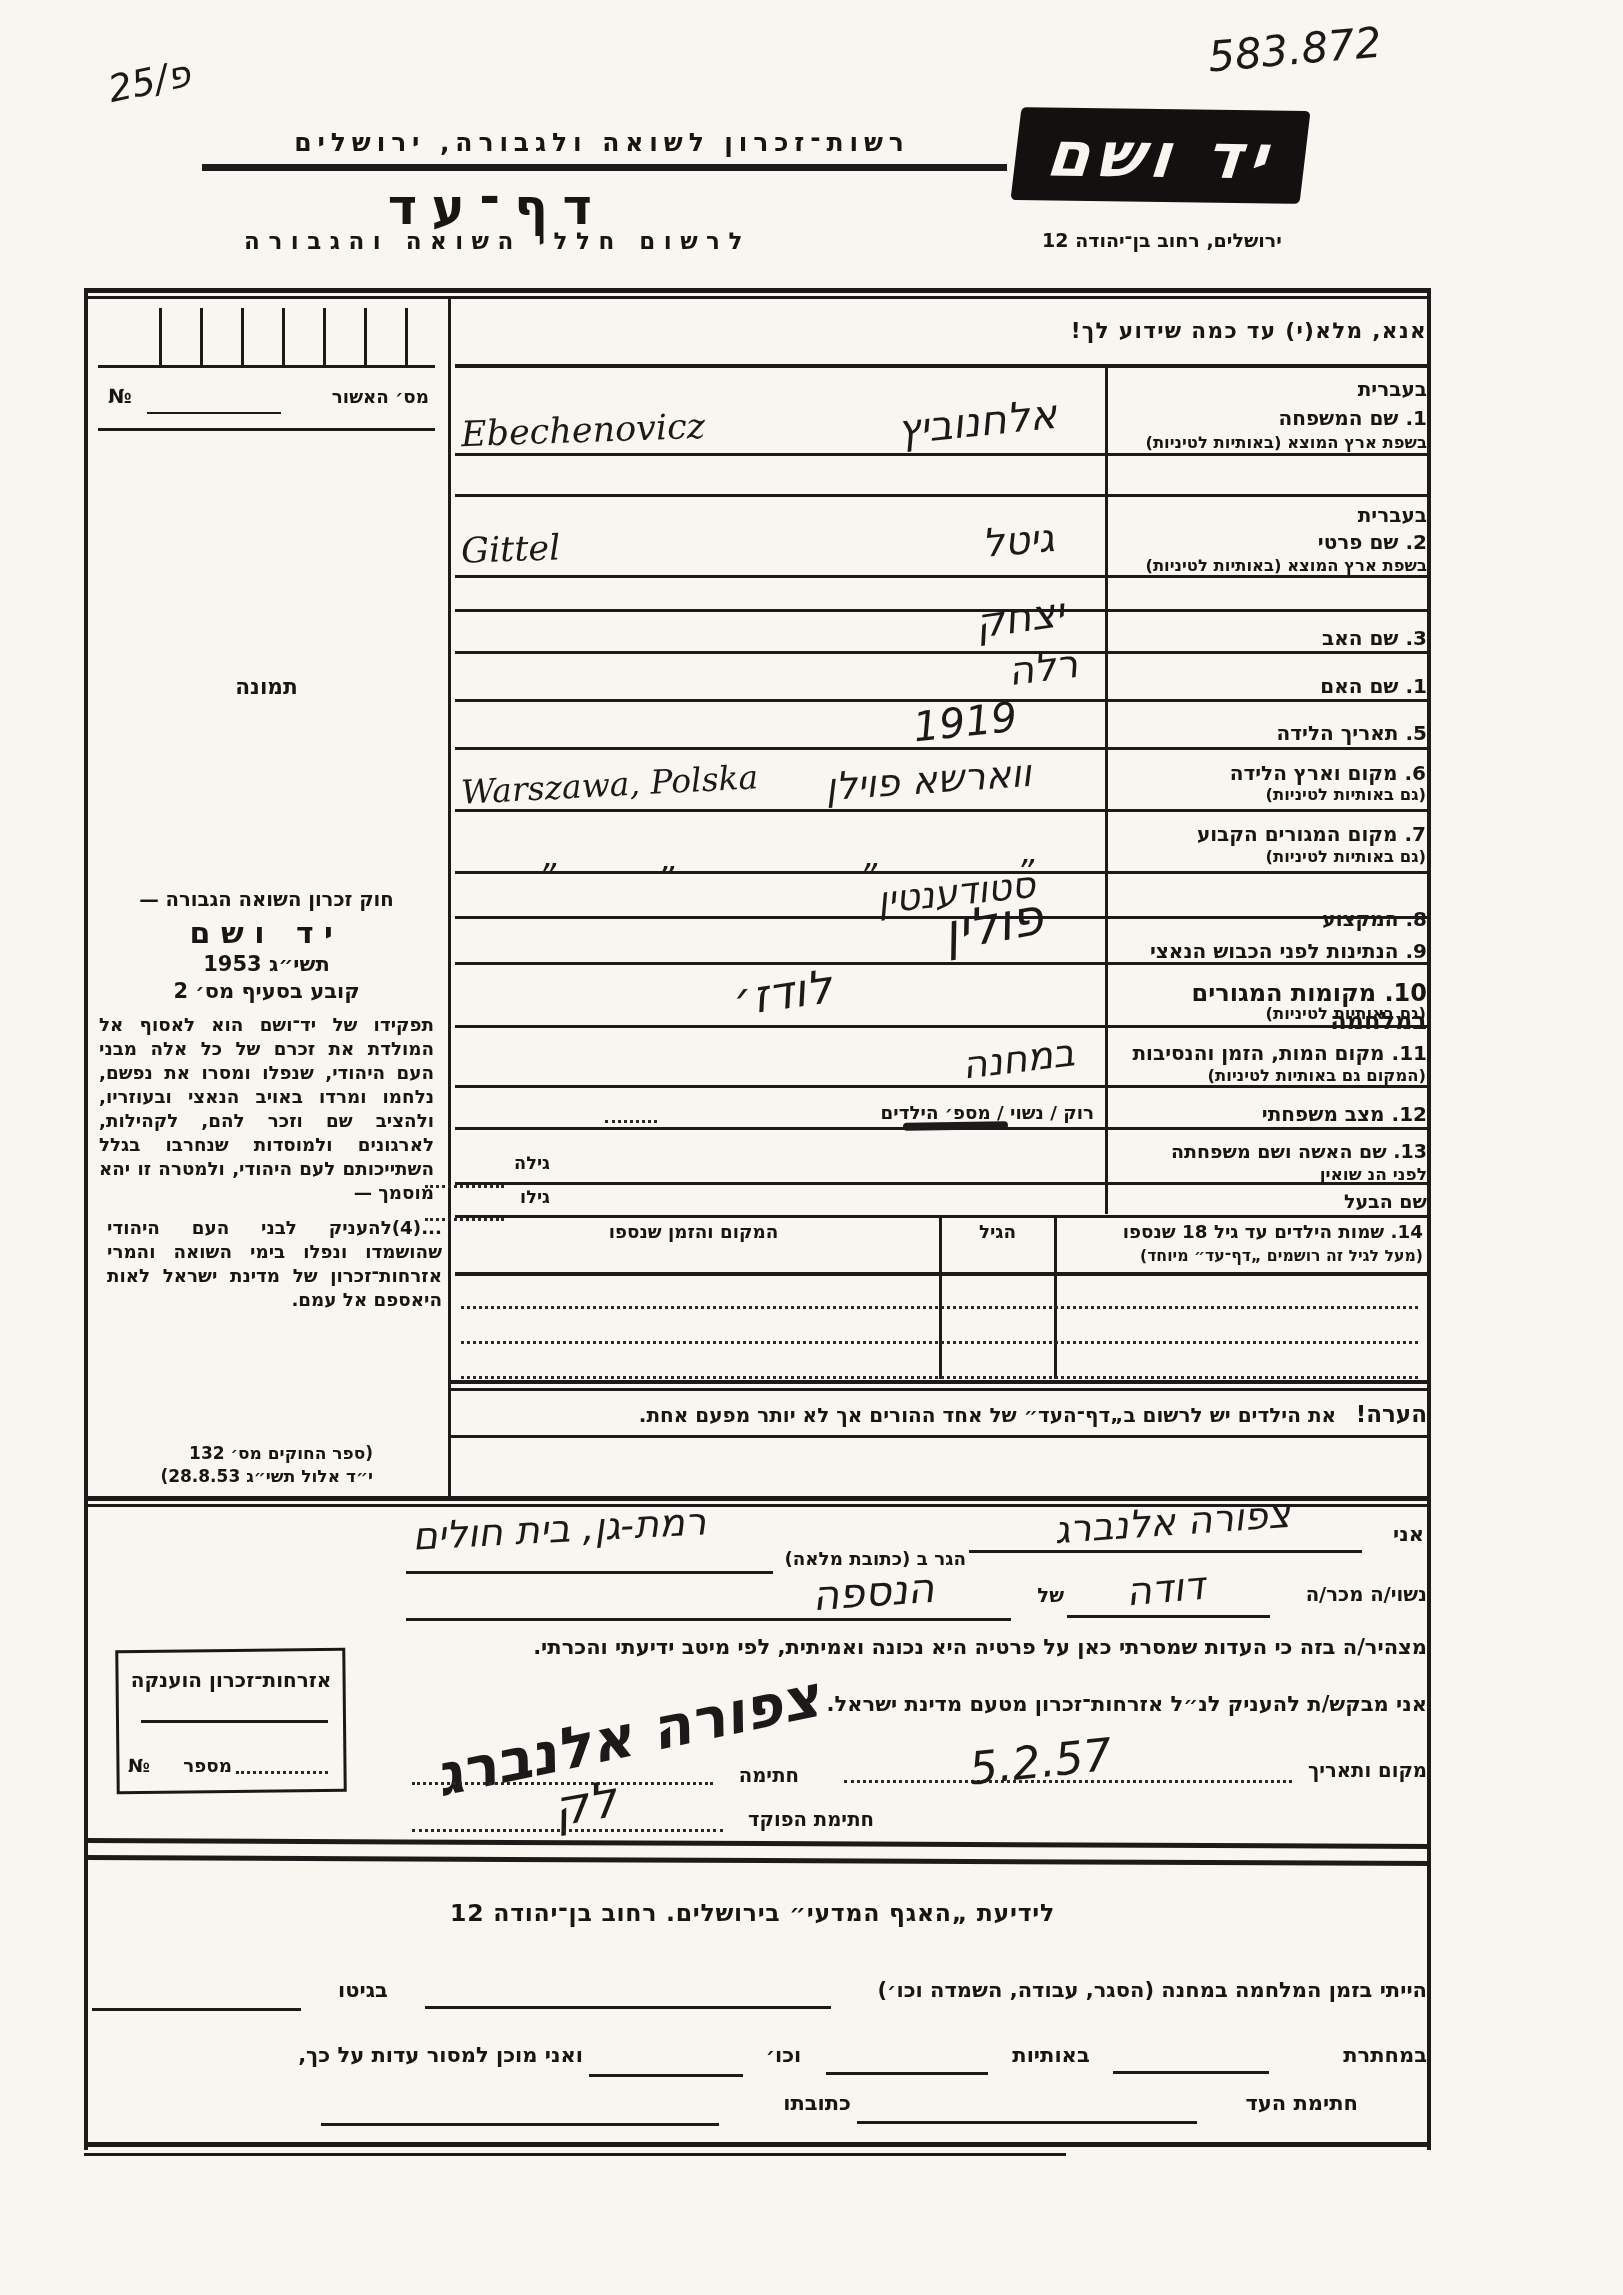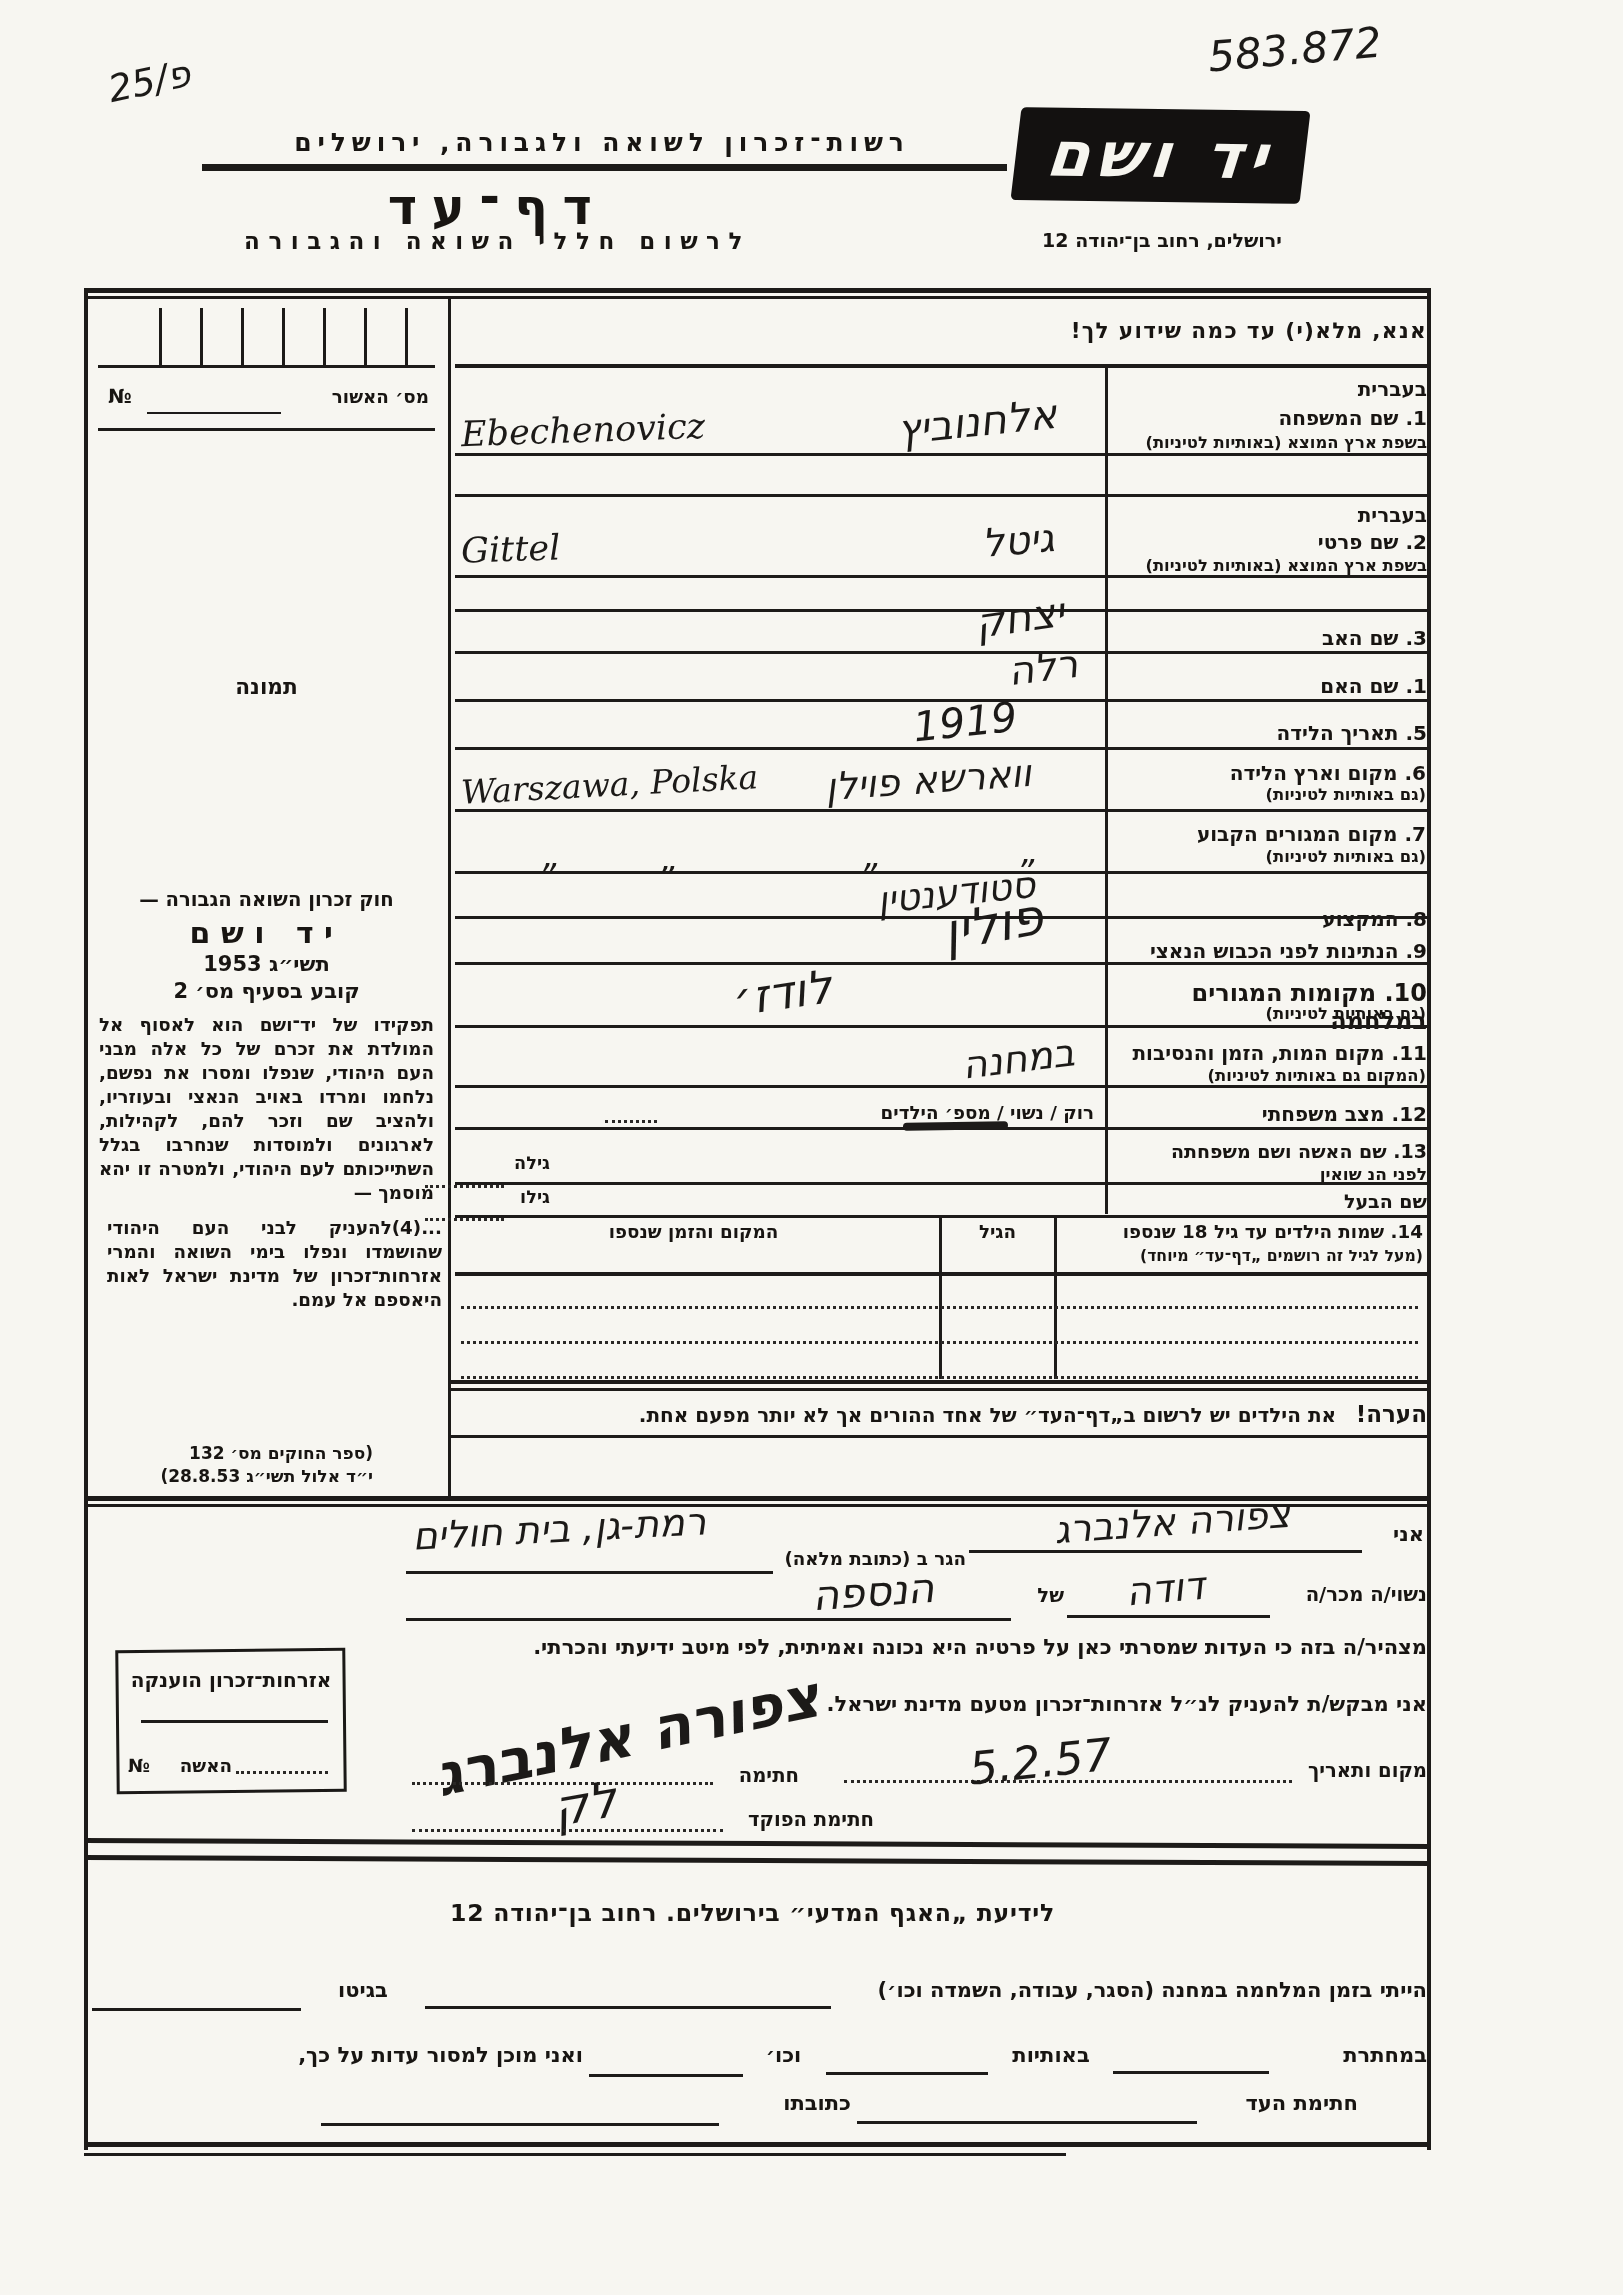--- a/index.html
+++ b/index.html
@@ -204,21 +204,21 @@
   <div class="abs dotted" style="left:412px; top:1767px; width:301px; height:18.3px;"></div>
 
   <div class="abs print he right" style="left:727px; top:1808px; width:147px; font-size:19.6px;">חתימת הפוקד</div>
   <div class="abs hw he" style="left:553px; top:1775px; font-size:50px; transform:rotate(-10deg);">לק</div>
   <div class="abs dotted" style="left:412px; top:1814px; width:311px; height:18.3px;"></div>
 
   <div class="abs" style="left:116px; top:1649px; width:230px; height:144px; border:3.9px solid #1b1917; transform:rotate(-0.6deg);"></div>
   <div class="abs print he center" style="left:121px; top:1668px; width:220px; font-size:20px;">אזרחות־זכרון הוענקה</div>
   <div class="abs line" style="left:141px; top:1720px; width:187px; height:2.6px;"></div>
   <div class="abs print" style="left:128px; top:1755px; font-size:18.3px;">№</div>
-  <div class="abs print he" style="left:160px; top:1755px; width:72px; font-size:18.3px;">האשה</div>
+  <div class="abs print he" style="left:160px; top:1755px; width:72px; font-size:18.3px;">מספר</div>
   <div class="abs dotted" style="left:236px; top:1758px; width:92px; height:15.7px;"></div>
 
   <div class="abs line" style="left:84px; top:1841px; width:1347px; height:5.2px; transform:rotate(0.25deg);"></div>
   <div class="abs line" style="left:84px; top:1858px; width:1347px; height:4.6px; transform:rotate(0.25deg);"></div>
 
   <div class="abs print he center" style="left:229px; top:1899px; width:1047px; font-size:23.6px; letter-spacing:0.7px;">לידיעת „האגף המדעי״ בירושלים.   רחוב בן־יהודה 12</div>
 
   <div class="abs print he right" style="left:838px; top:1978px; width:589px; font-size:21px;">הייתי בזמן המלחמה במחנה (הסגר, עבודה, השמדה וכו׳)</div>
   <div class="abs line" style="left:425px; top:2006px; width:406px; height:2.6px;"></div>
   <div class="abs print he center" style="left:304px; top:1978px; width:118px; font-size:21px;">בגיטו</div>

